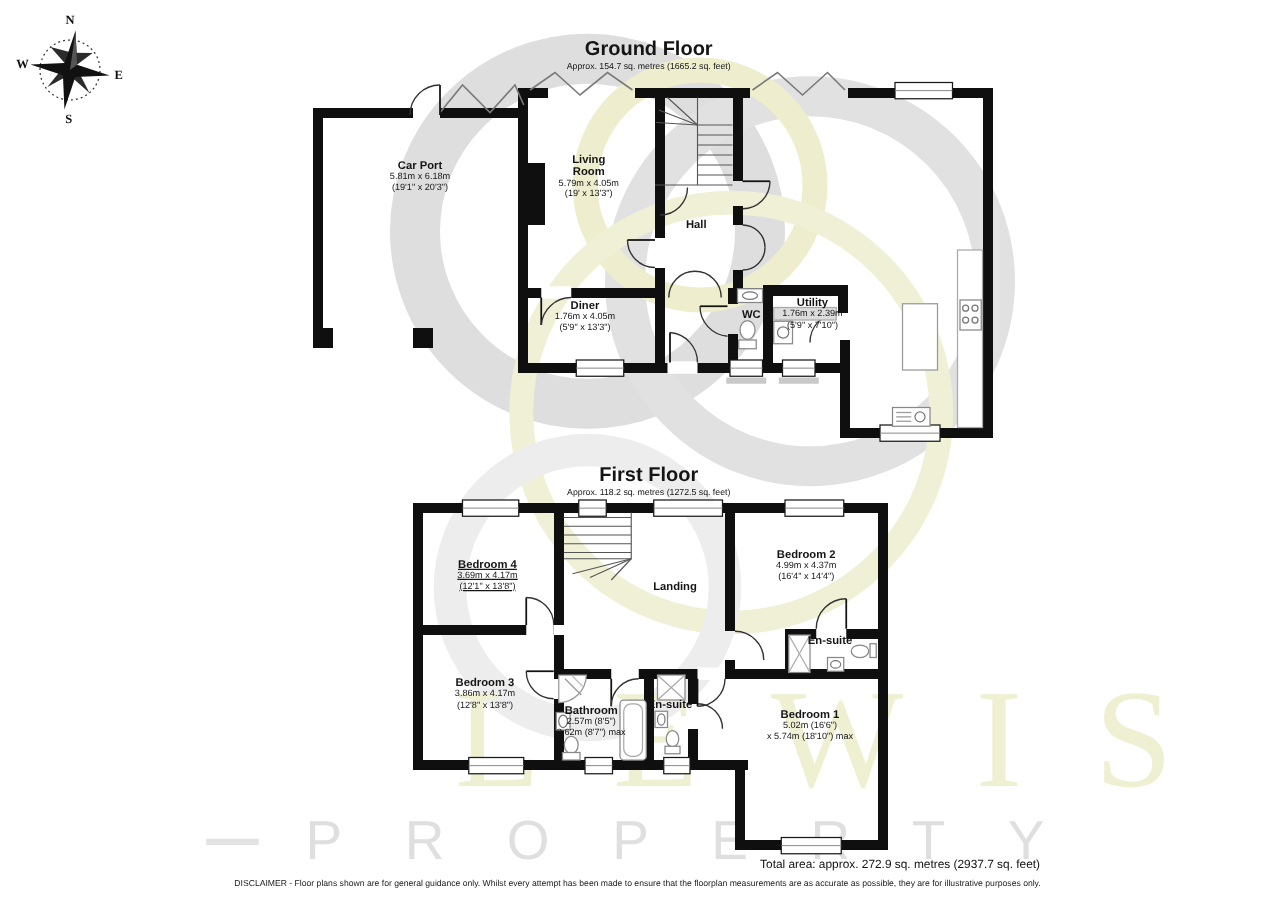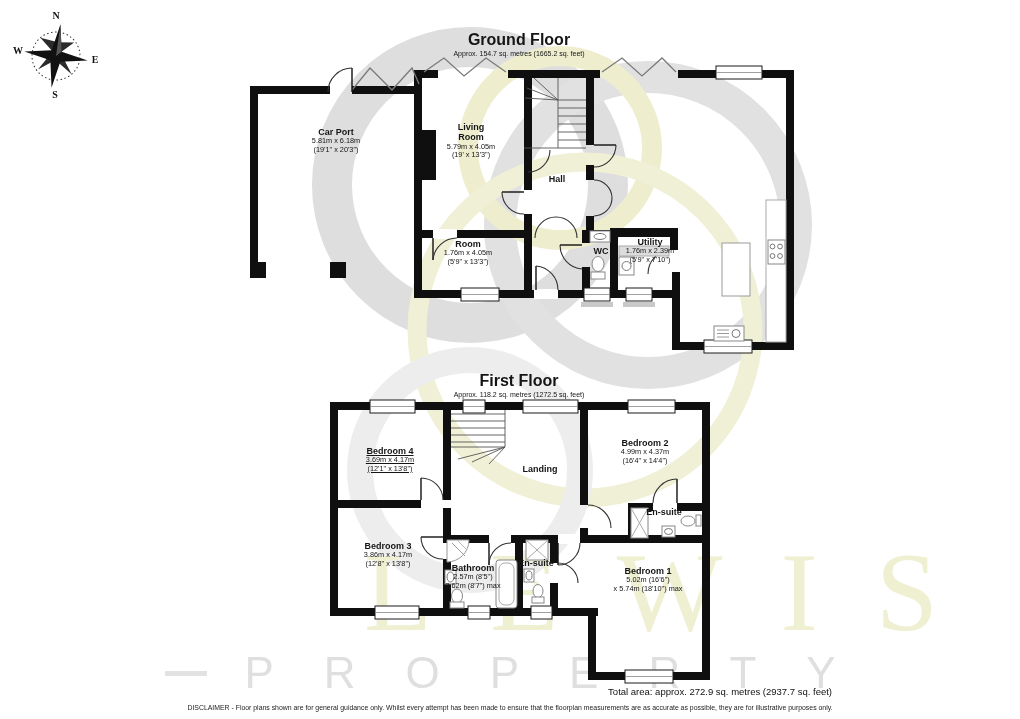--- a/index.html
+++ b/index.html
@@ -297,21 +297,21 @@
     <div class="room-dims" style="width:90px;margin-left:-22px;">5.79m x 4.05m</div>
     <div class="room-dims" style="width:90px;margin-left:-22px;">(19' x 13'3")</div>
   </div>
 
   <div class="lbl" style="left:557px;top:174px;">
     <div class="room-name">Hall</div>
   </div>
 
 
   <div class="lbl" style="left:468px;top:239px;width:100px;">
-    <div class="room-name">Room</div>
+    <div class="room-name">Diner</div>
     <div class="room-dims">1.76m x 4.05m</div>
     <div class="room-dims">(5'9" x 13'3")</div>
   </div>
 
   <div class="lbl" style="left:601px;top:246px;">
     <div class="room-name">WC</div>
   </div>
 
   <div class="lbl" style="left:650px;top:237px;width:96px;">
     <div class="room-name">Utility</div>

